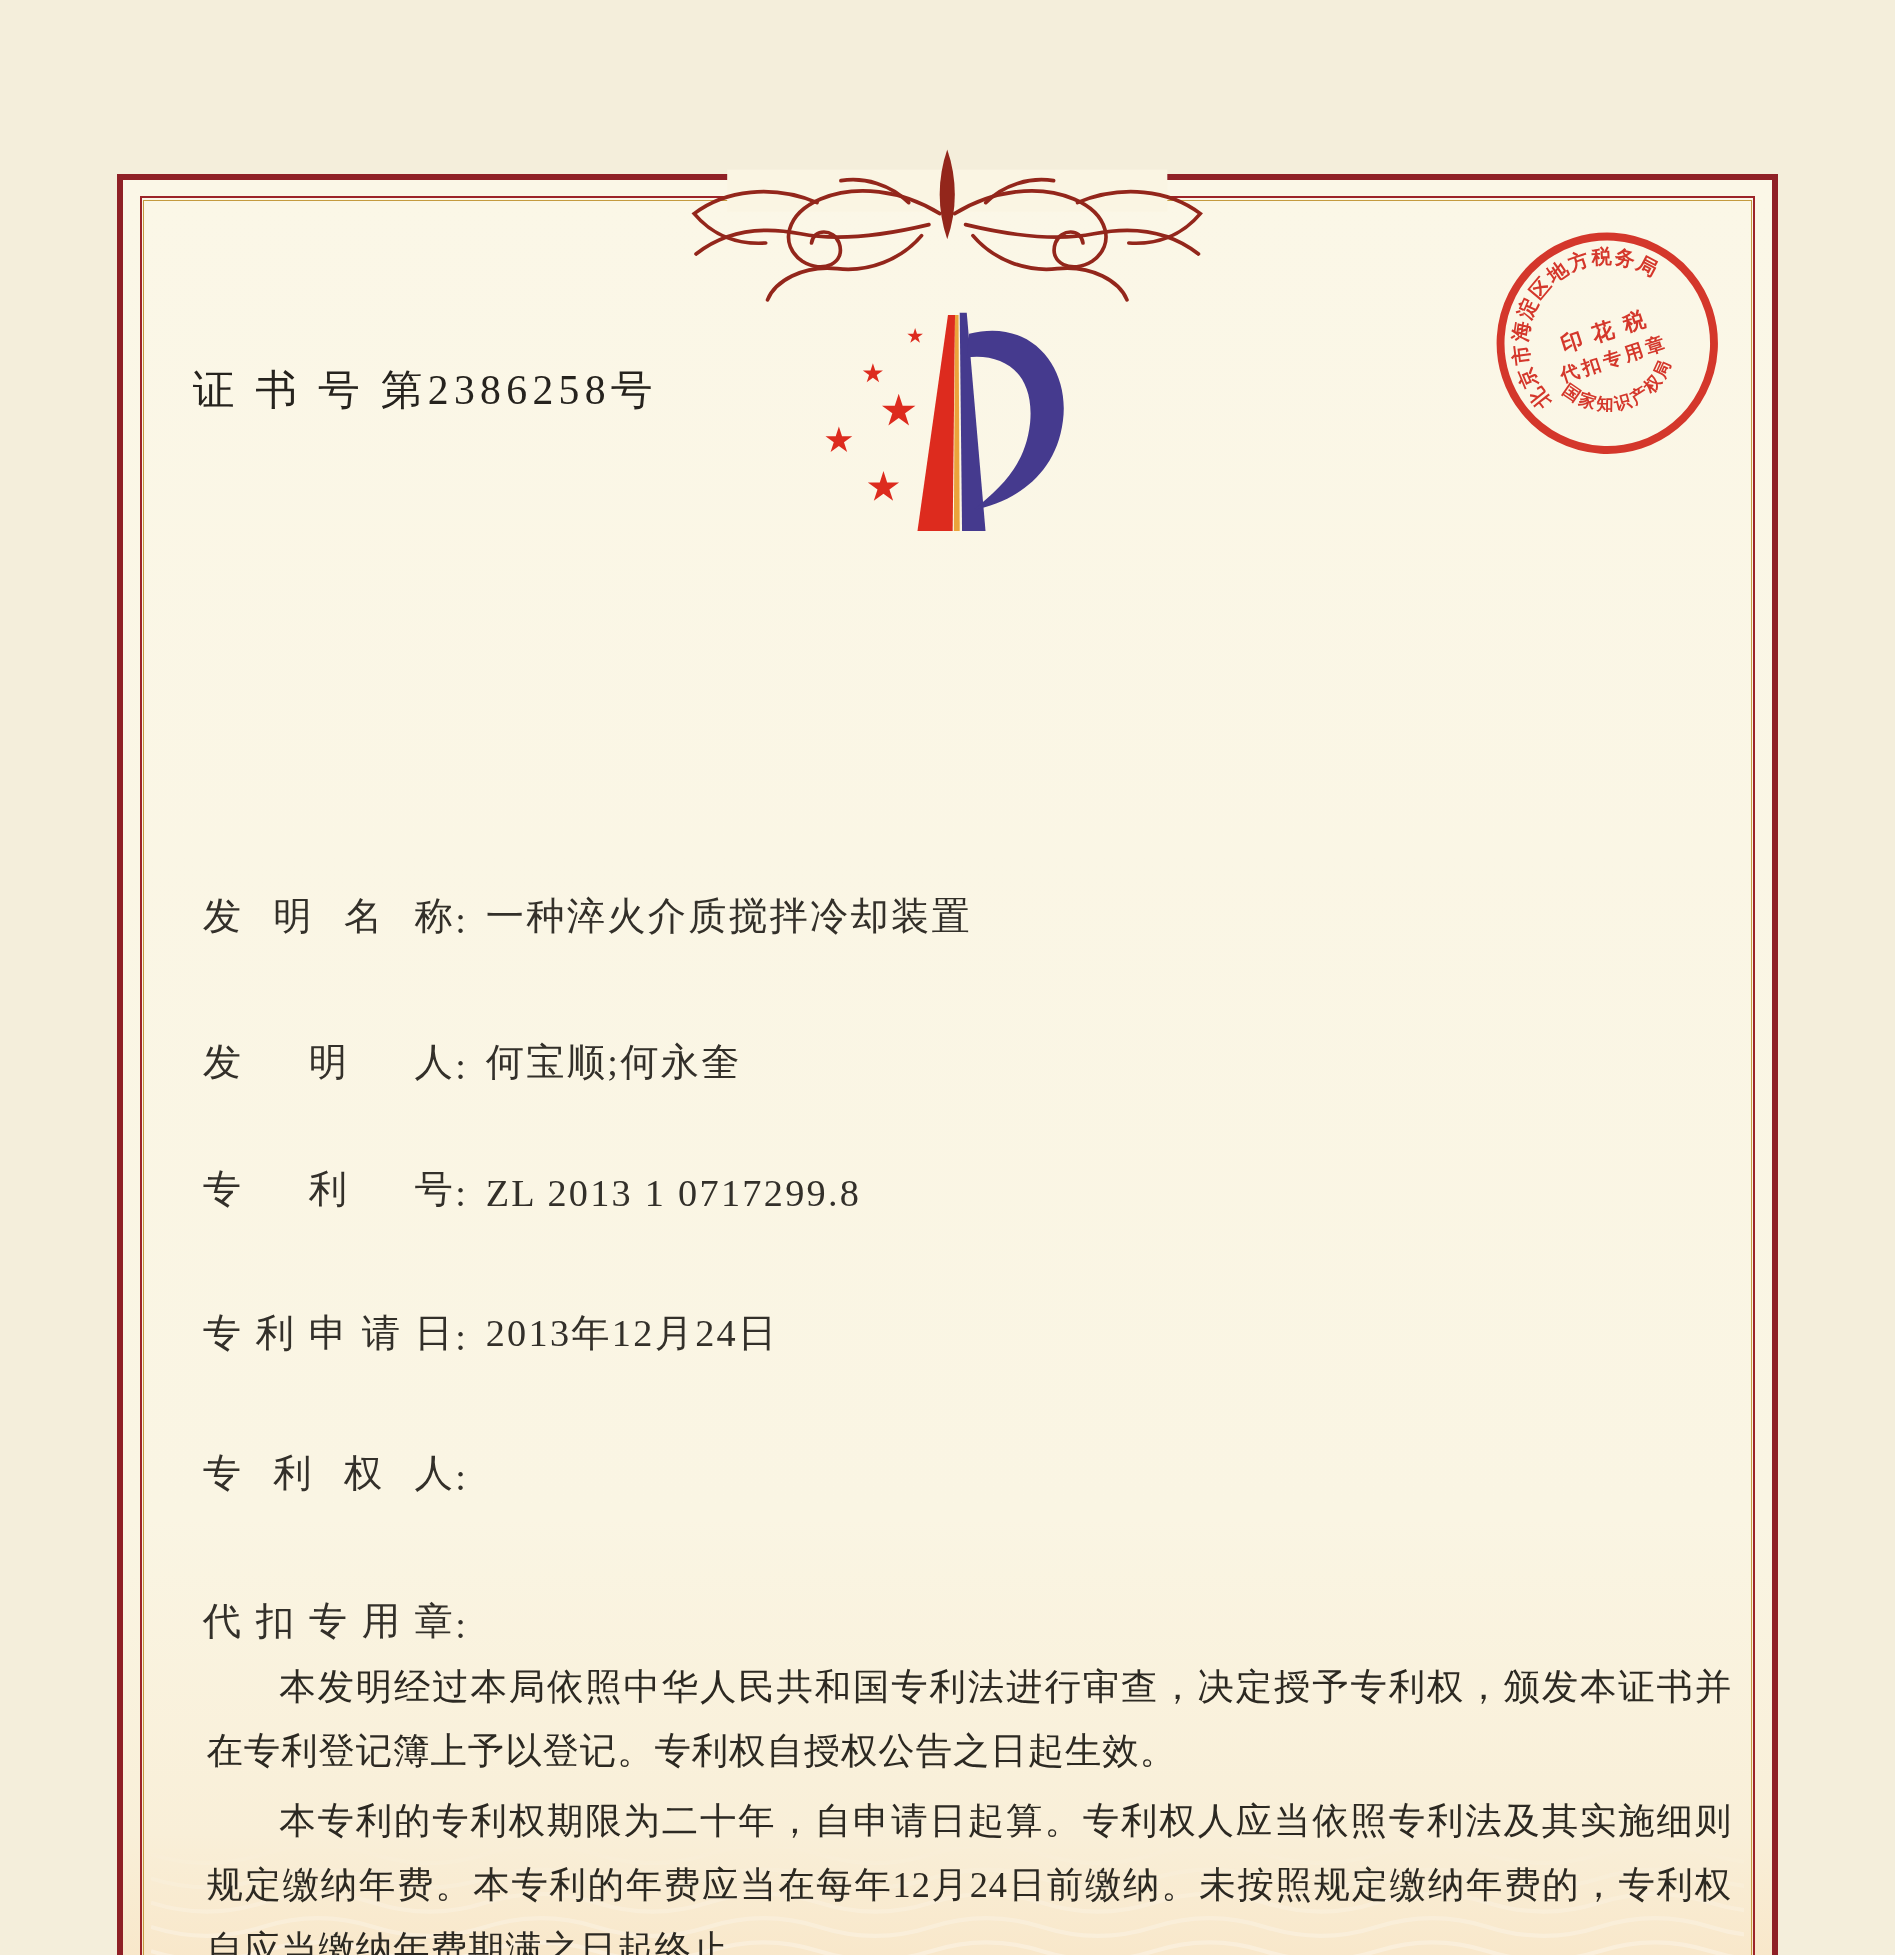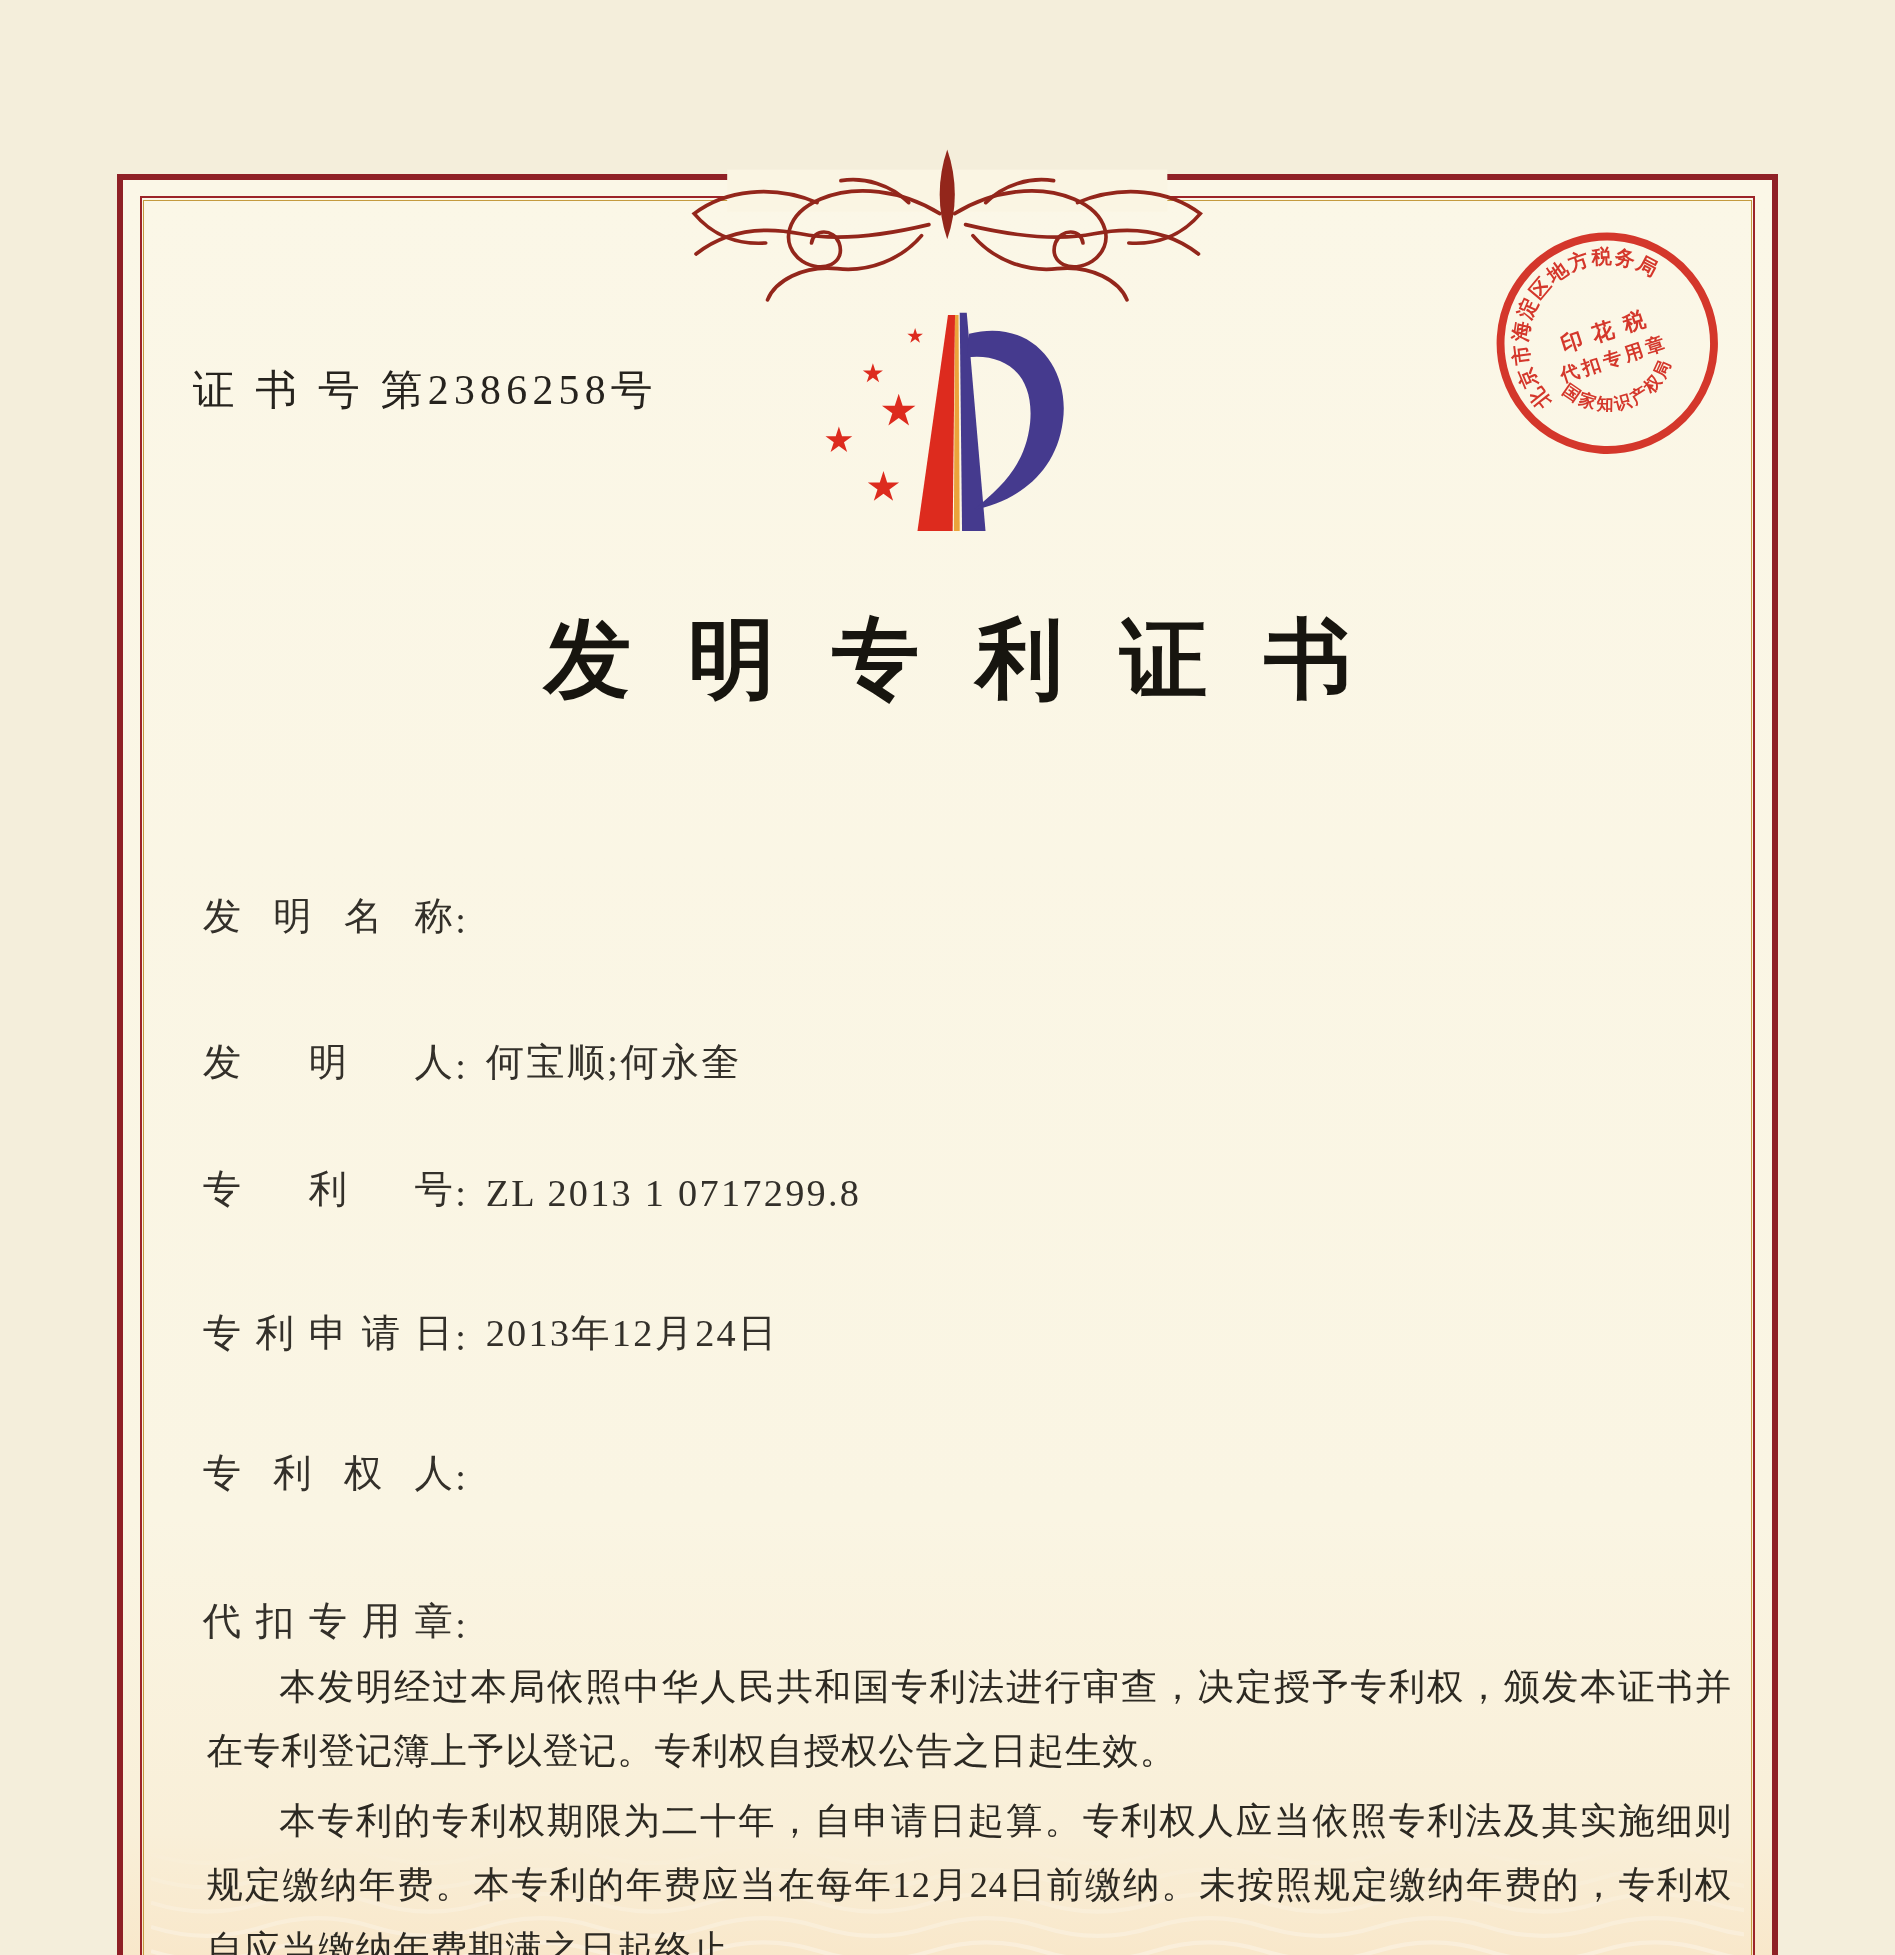--- a/index.html
+++ b/index.html
@@ -173,26 +173,26 @@
         <use href="#star" transform="translate(21,119) scale(12)"></use>
         <use href="#star" transform="translate(59,159) scale(14)"></use>
       </g>
       <polygon points="114,12 120,12 118,196 88,196" fill="#dd2b1e"></polygon>
       <polygon points="120,12 123,12 124,196 119,196" fill="#eba33b"></polygon>
       <polygon points="124,10 130,10 146,196 126,196" fill="#453a8e"></polygon>
       <path d="M132,28 C186,14 218,58 212,102 C206,150 168,172 136,178 C160,158 180,140 184,104 C188,62 162,44 130,48 Z" fill="#453a8e"></path>
     </svg>
   </div>
 
-  <div class="title">发明专利证书</div>
 
   <div>
     <div class="field-row" style="top:47.0vw">
       <span class="flabel">发明名称</span>
         <span class="fcolon">:</span>
+        <span class="fvalue">一种淬火介质搅拌冷却装置</span>
     </div>
     <div class="field-row" style="top:54.7vw">
       <span class="flabel">发明人</span>
         <span class="fcolon">:</span>
         <span class="fvalue">何宝顺;何永奎</span>
     </div>
     <div class="field-row" style="top:61.4vw">
       <span class="flabel">专利号</span>
         <span class="fcolon">:</span>
         <span class="fvalue">ZL 2013 1 0717299.8</span>

